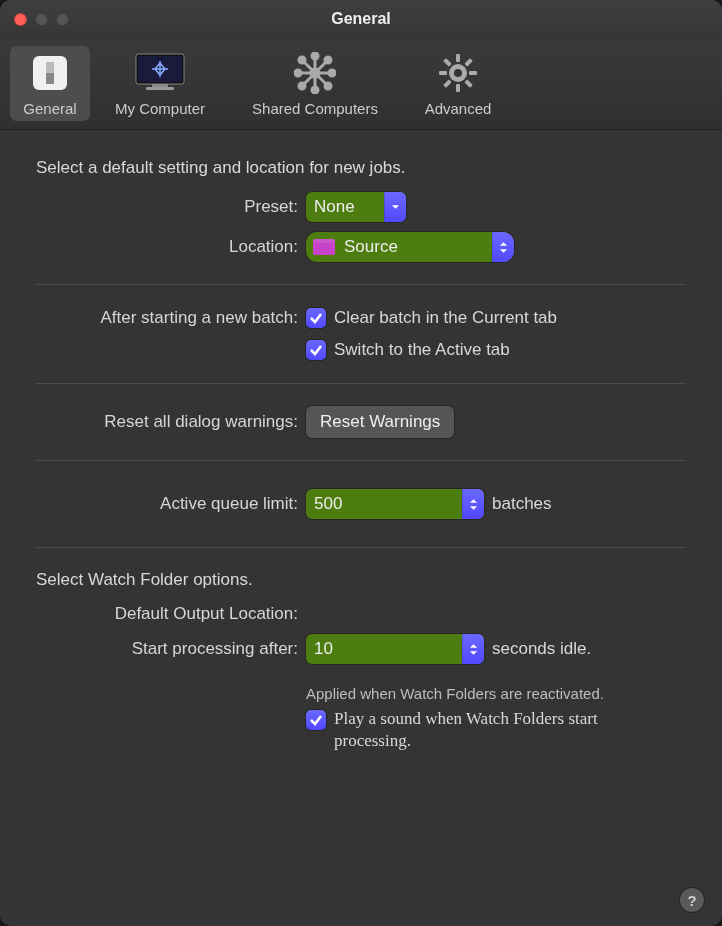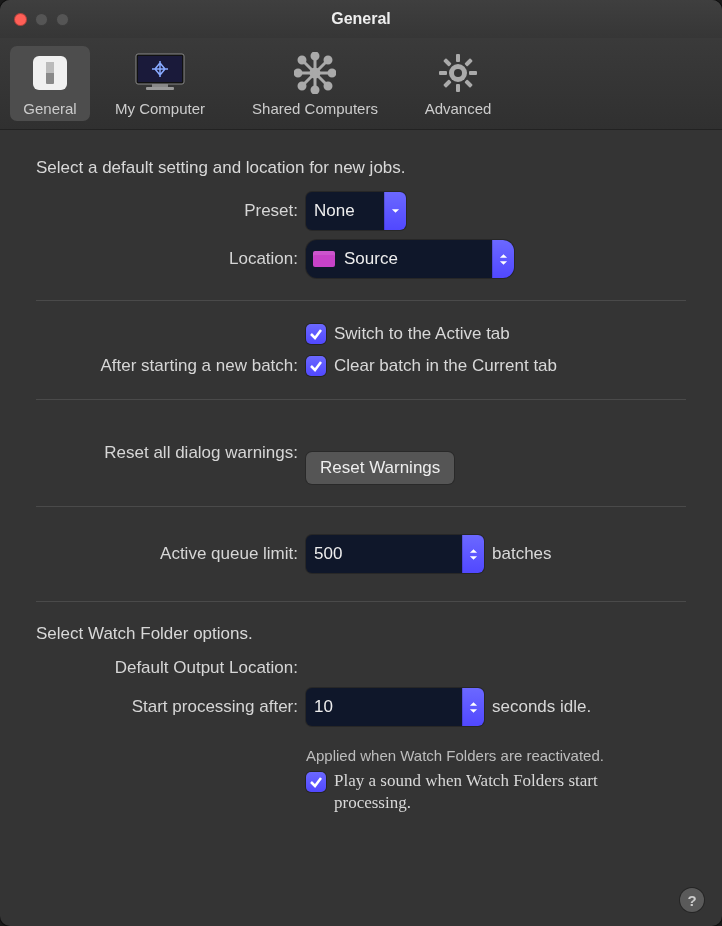--- a/index.html
+++ b/index.html
@@ -104,23 +104,23 @@
       flex: 1;
     }
     .hr {
       border: none;
       border-top: 1px solid #4a4a4a;
       margin: 22px 0 22px 0;
     }
     .select {
       display: inline-flex;
       align-items: center;
-      background: #0f172a;
+      background: #4d7c0f;
       border-radius: 6px;
-      height: 38px;
+      height: 30px;
       overflow: hidden;
       box-shadow: 0 0 0 1px rgba(0,0,0,0.25);
     }
     .select .icon-slot {
       width: 24px; height: 20px;
       border-radius: 4px;
       margin-left: 6px;
       display: flex; align-items: center; justify-content: center;
     }
     .select .text {
@@ -153,21 +153,20 @@
     .button {
       display: inline-flex;
       align-items: center;
       padding: 16px 14px;
       background: #555;
       border-radius: 6px;
       font-size: 17px;
       color: #eee;
       height: 30px;
       box-shadow: 0 0 0 1px rgba(0,0,0,0.2);
-      margin-top: 30px;
     }
     .small-note {
       font-size: 15px;
       color: #bdbdbd;
       margin-top: 13px;
     }
     .help-btn {
       position: absolute;
       right: 18px;
       bottom: 14px;
@@ -310,39 +309,39 @@
                 <path d="M1 1 L5 5 L9 1"></path>
               </svg>
           </span>
         </div>
       </div>
     </div>
 
     <hr class="hr">
 
     <div class="row">
+      <div class="label-col">After starting a new batch:</div>
+      <div class="control-col">
+        <span class="checkbox">
+          <svg viewBox="0 0 14 14">
+              <path d="M2 7 L6 11 L12 3"></path>
+            </svg>
+        </span>
+        <span class="check-label">Clear batch in the Current tab</span>
+      </div>
+    </div>
+    <div class="row">
       <div class="label-col"></div>
       <div class="control-col">
         <span class="checkbox">
           <svg viewBox="0 0 14 14">
               <path d="M2 7 L6 11 L12 3"></path>
             </svg>
         </span>
         <span class="check-label">Switch to the Active tab</span>
-      </div>
-    </div>
-    <div class="row">
-      <div class="label-col">After starting a new batch:</div>
-      <div class="control-col">
-        <span class="checkbox">
-          <svg viewBox="0 0 14 14">
-              <path d="M2 7 L6 11 L12 3"></path>
-            </svg>
-        </span>
-        <span class="check-label">Clear batch in the Current tab</span>
       </div>
     </div>
 
     <hr class="hr">
 
     <div class="row" style="margin-bottom:4px;">
       <div class="label-col">Reset all dialog warnings:</div>
       <div class="control-col">
         <div class="button">
           <span>Reset Warnings</span>

